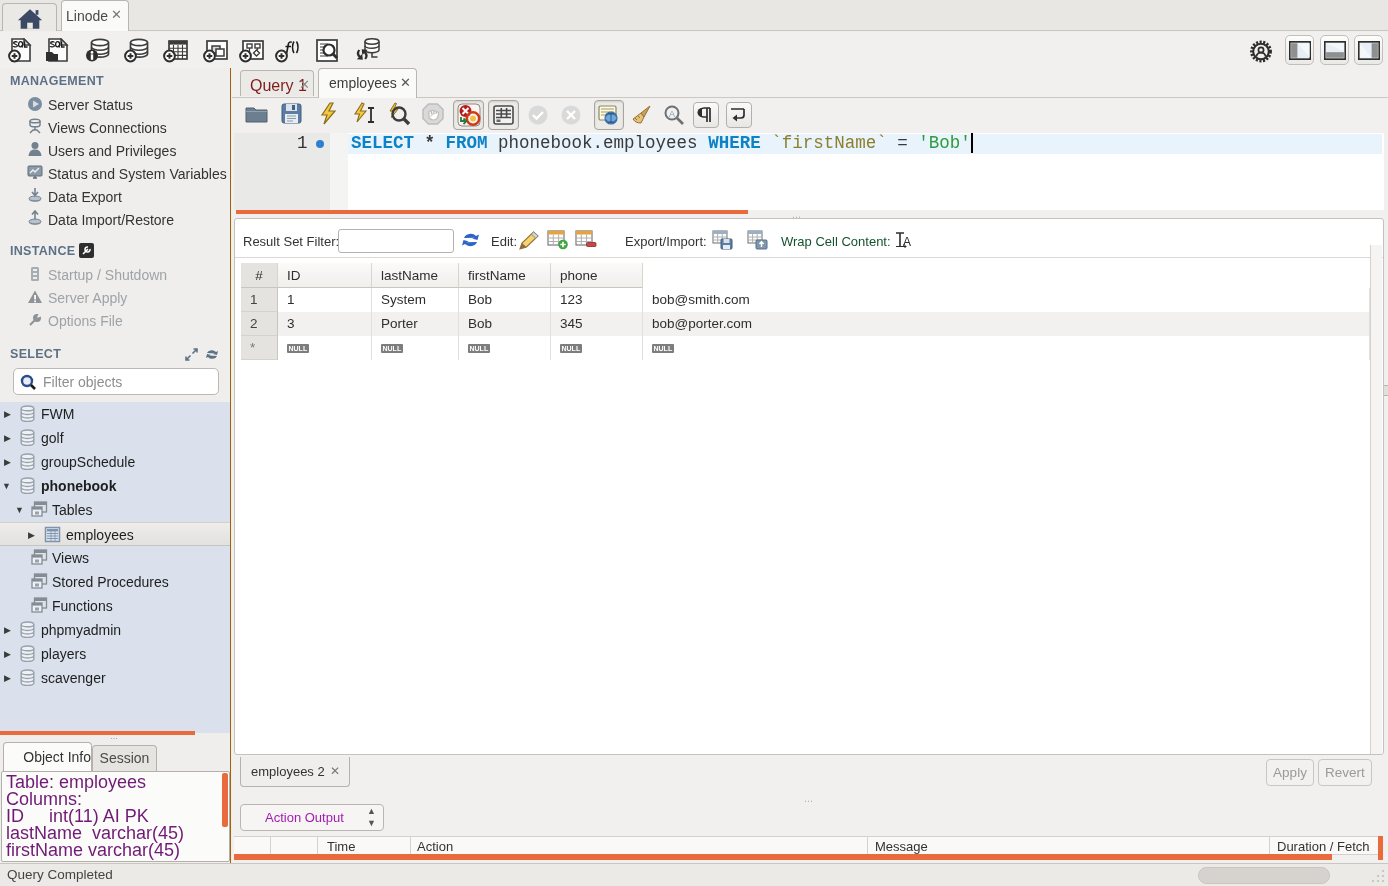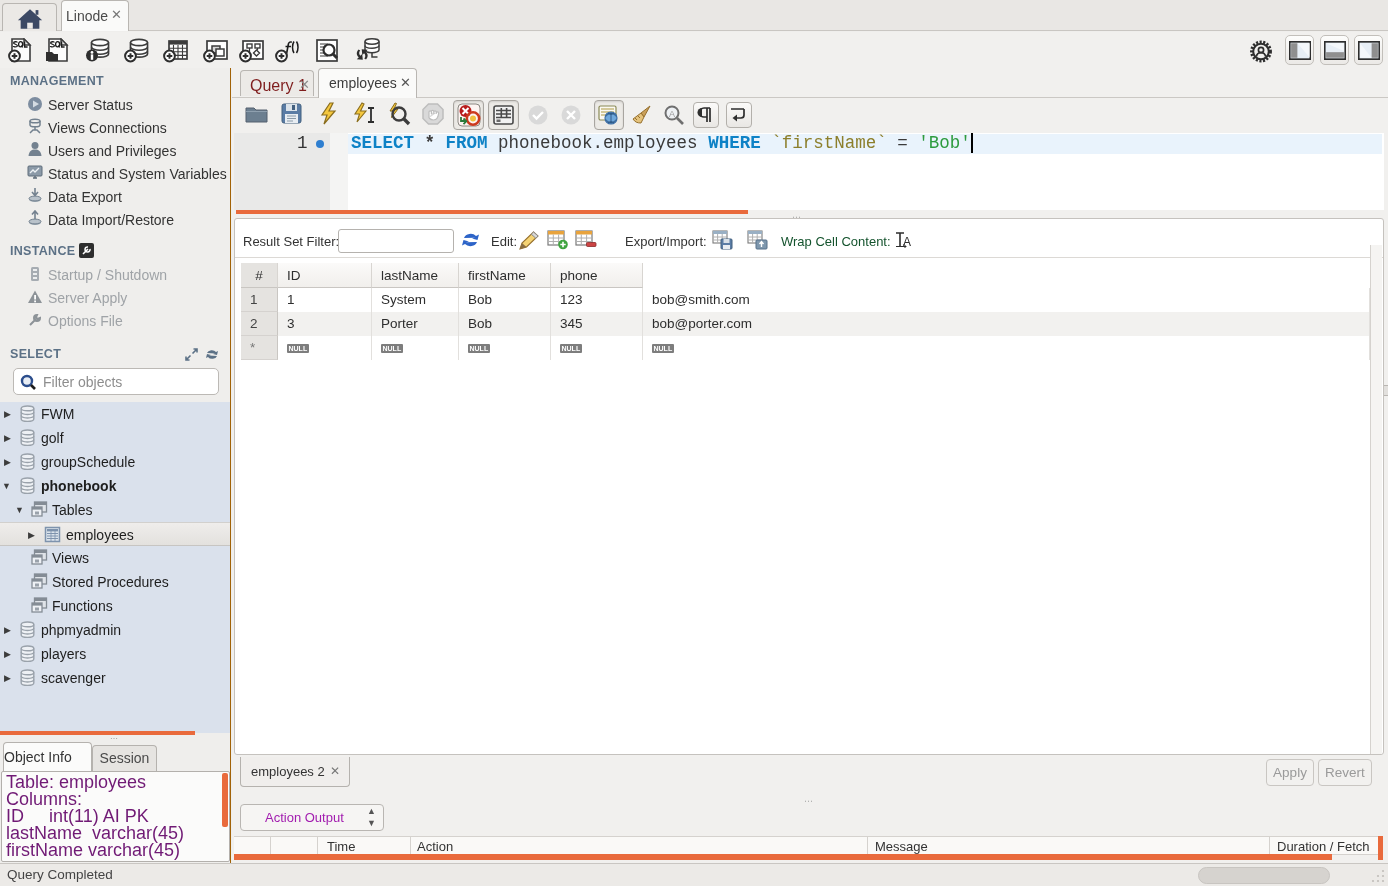--- a/index.html
+++ b/index.html
@@ -353,21 +353,21 @@
         <svg class="tico" style="left:19px" width="17" height="18" viewBox="0 0 17 18">
           <path d="M2.2 3.4 V14 A6.3 2.4 0 0 0 14.8 14 V3.4" fill="#eef1f5" stroke="#9aa2ab" stroke-width="1.4"></path>
           <path d="M2.2 7.1 A6.3 2.4 0 0 0 14.8 7.1 M2.2 10.6 A6.3 2.4 0 0 0 14.8 10.6" fill="none" stroke="#9aa2ab" stroke-width="1.3"></path>
           <ellipse cx="8.5" cy="3.4" rx="6.3" ry="2.4" fill="#eef1f5" stroke="#9aa2ab" stroke-width="1.4"></ellipse>
         </svg>
         <span style="position:absolute;left:41px">scavenger</span>
       </div>
 </div>
 <div style="position:absolute;left:0px;top:663px;width:195px;height:4px;background:#e96a3c"></div>
 <div style="position:absolute;left:110px;top:669px;width:14px;height:3px;color:#9a9a9a;font-size:8px;letter-spacing:1px;line-height:3px">⋯</div>
-<div style="position:absolute;left:3px;top:674px;width:89px;height:29px;background:#fbfbfa;border:1px solid #b5b2ae;border-bottom:none;border-radius:4px 4px 0 0;z-index:2;text-align:left;line-height:28px;font-size:14px;color:#333">Object Info</div>
+<div style="position:absolute;left:3px;top:674px;width:89px;height:29px;background:#fbfbfa;border:1px solid #b5b2ae;border-bottom:none;border-radius:4px 4px 0 0;z-index:2;text-align:right;line-height:28px;font-size:14px;color:#333">Object Info</div>
 <div style="position:absolute;left:92px;top:677px;width:65px;height:26px;background:#e6e4e1;border:1px solid #b5b2ae;border-bottom:none;border-radius:4px 4px 0 0;text-align:center;line-height:25px;font-size:14px;color:#4a4a4a">Session</div>
 <div id="objinfopanel">
 <div style="position:absolute;left:4px;top:2px;font-size:18px;line-height:17px;color:#701a75;white-space:pre">Table: employees
 Columns:
 ID&nbsp;&nbsp;&nbsp;&nbsp;&nbsp;int(11) AI PK
 lastName&nbsp;&nbsp;varchar(45)
 firstName varchar(45)</div>
 <div style="position:absolute;right:1px;top:1px;width:6px;height:54px;background:#e96a3c;border-radius:2px"></div>
 </div>
 </div>

